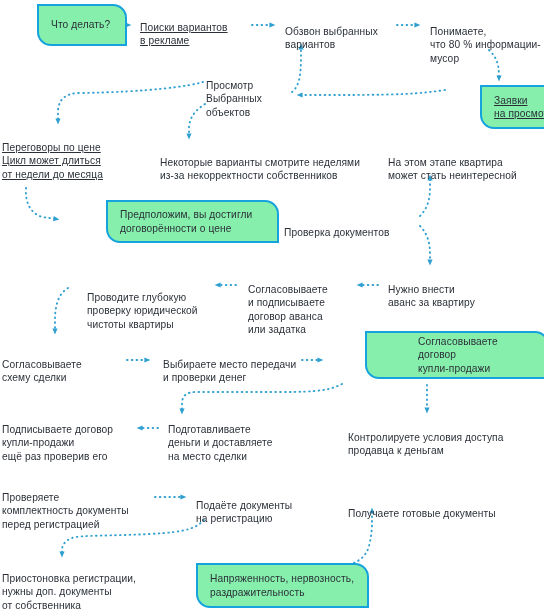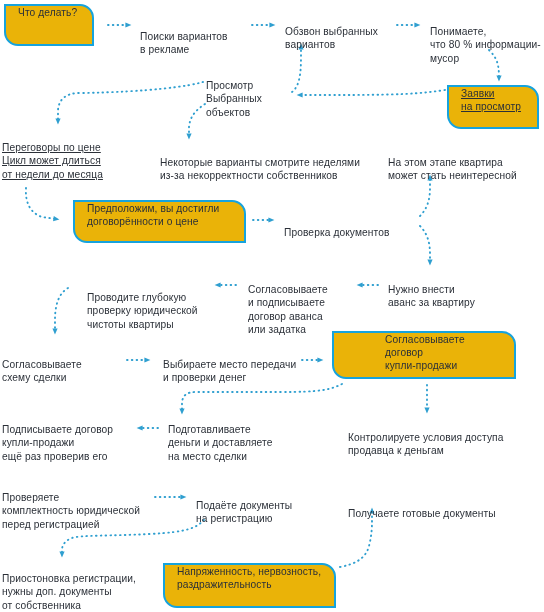--- a/index.html
+++ b/index.html
@@ -24,21 +24,23 @@
     font-size:10.2px;
     line-height:13.2px;
     letter-spacing:0.01em;
     white-space:pre-line;
   }
   .node.boxed{
     border:2px solid #16a3dd;
     border-radius:0 14px 0 14px;
     box-sizing:border-box;
     display:flex;
-    background:#eab308;
+    align-items:center;
+    background:#86efac;
+    margin-left:33px;
   }
   .node.boxed .txt{padding:0 12px;}
   .node.plain .txt{display:block;}
 </style>
 </head>
 <body>
 
 <div id="flow">
 
   <svg class="conn" viewBox="0 0 544 612" xmlns="http://www.w3.org/2000/svg">
@@ -92,21 +94,21 @@
       <path d="M204,520 C196,528 188,532 150,534 C110,536 80,535 72,538 C64,541 62,546 62,550 L62,554"></path>
 
       <path d="M340,567 C356,564 366,558 369,546 C372,534 372,526 372,518 L372,511"></path>
     </g>
   </svg>
 
   <div class="node boxed" style="left:4px;top:4px;width:90px;height:42px;">
     <span class="txt">Что делать?</span>
   </div>
 
-  <div class="node plain" style="left:140px;top:17px;width:130px;">
+  <div class="node plain" style="left:140px;top:8px;width:130px;text-decoration:underline;">
     <span class="txt">Поиски вариантов
 в рекламе</span>
   </div>
 
   <div class="node plain" style="left:285px;top:12px;width:126px;">
     <span class="txt">Обзвон выбранных
 вариантов</span>
   </div>
 
   <div class="node plain" style="left:430px;top:12px;width:118px;">
@@ -196,21 +198,21 @@
 на место сделки</span>
   </div>
 
   <div class="node plain" style="left:348px;top:418px;width:184px;">
     <span class="txt">Контролируете условия доступа
 продавца к деньгам</span>
   </div>
 
   <div class="node plain" style="left:2px;top:478px;width:152px;">
     <span class="txt">Проверяете
-комплектность юридической
+комплектность документы
 перед регистрацией</span>
   </div>
 
   <div class="node plain" style="left:196px;top:486px;width:120px;">
     <span class="txt">Подаёте документы
 на регистрацию</span>
   </div>
 
   <div class="node plain" style="left:348px;top:494px;width:180px;">
     <span class="txt">Получаете готовые документы</span>

